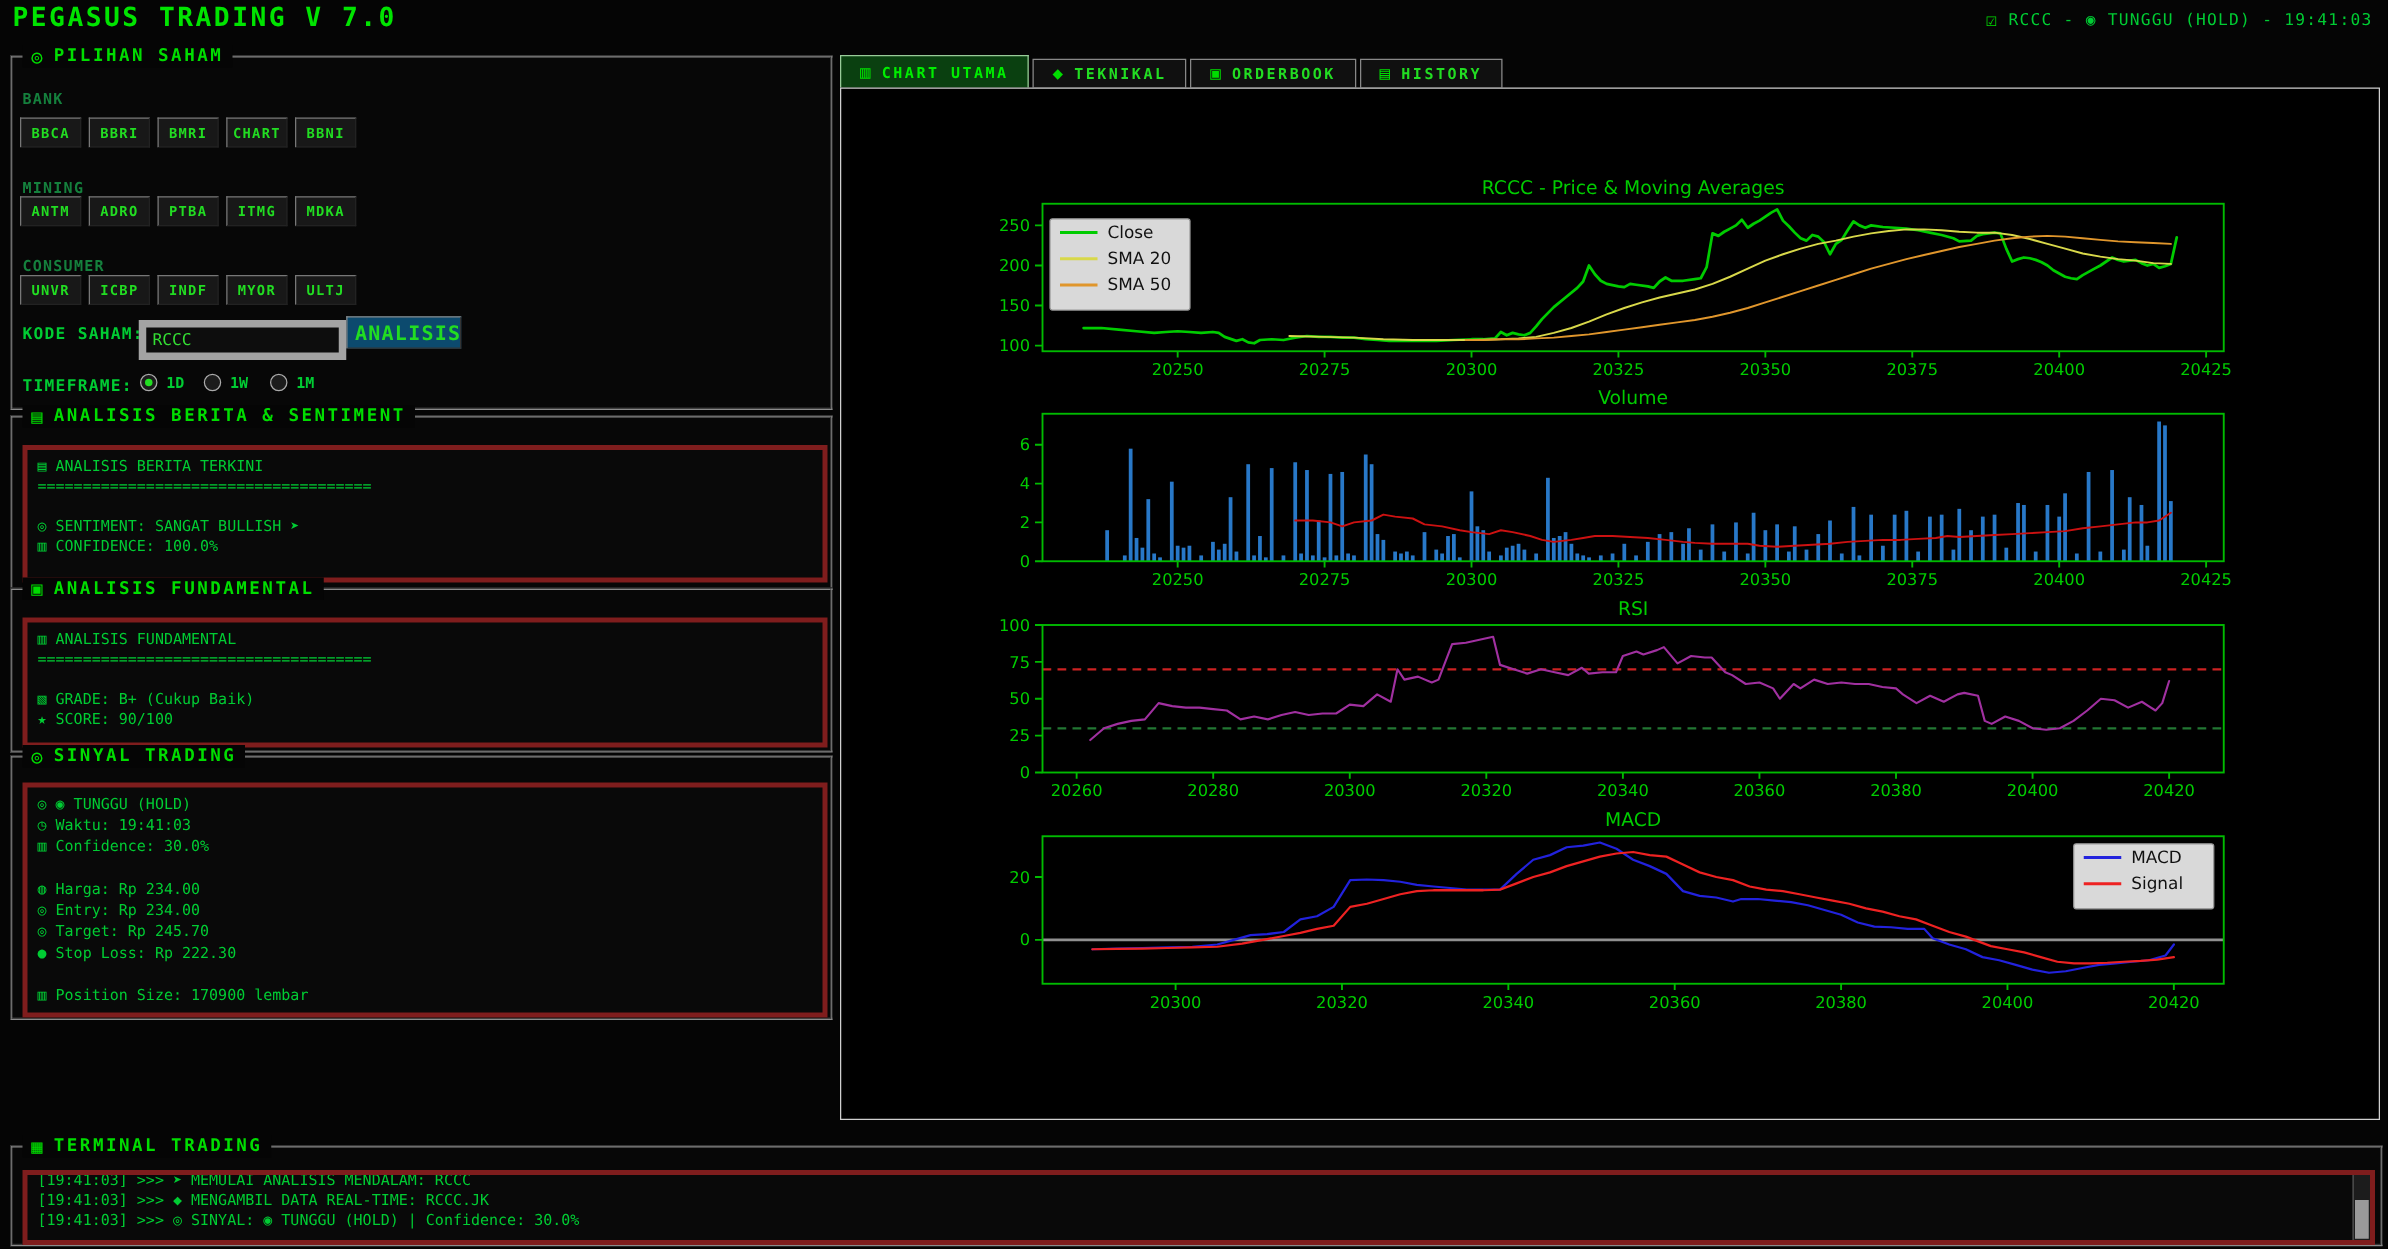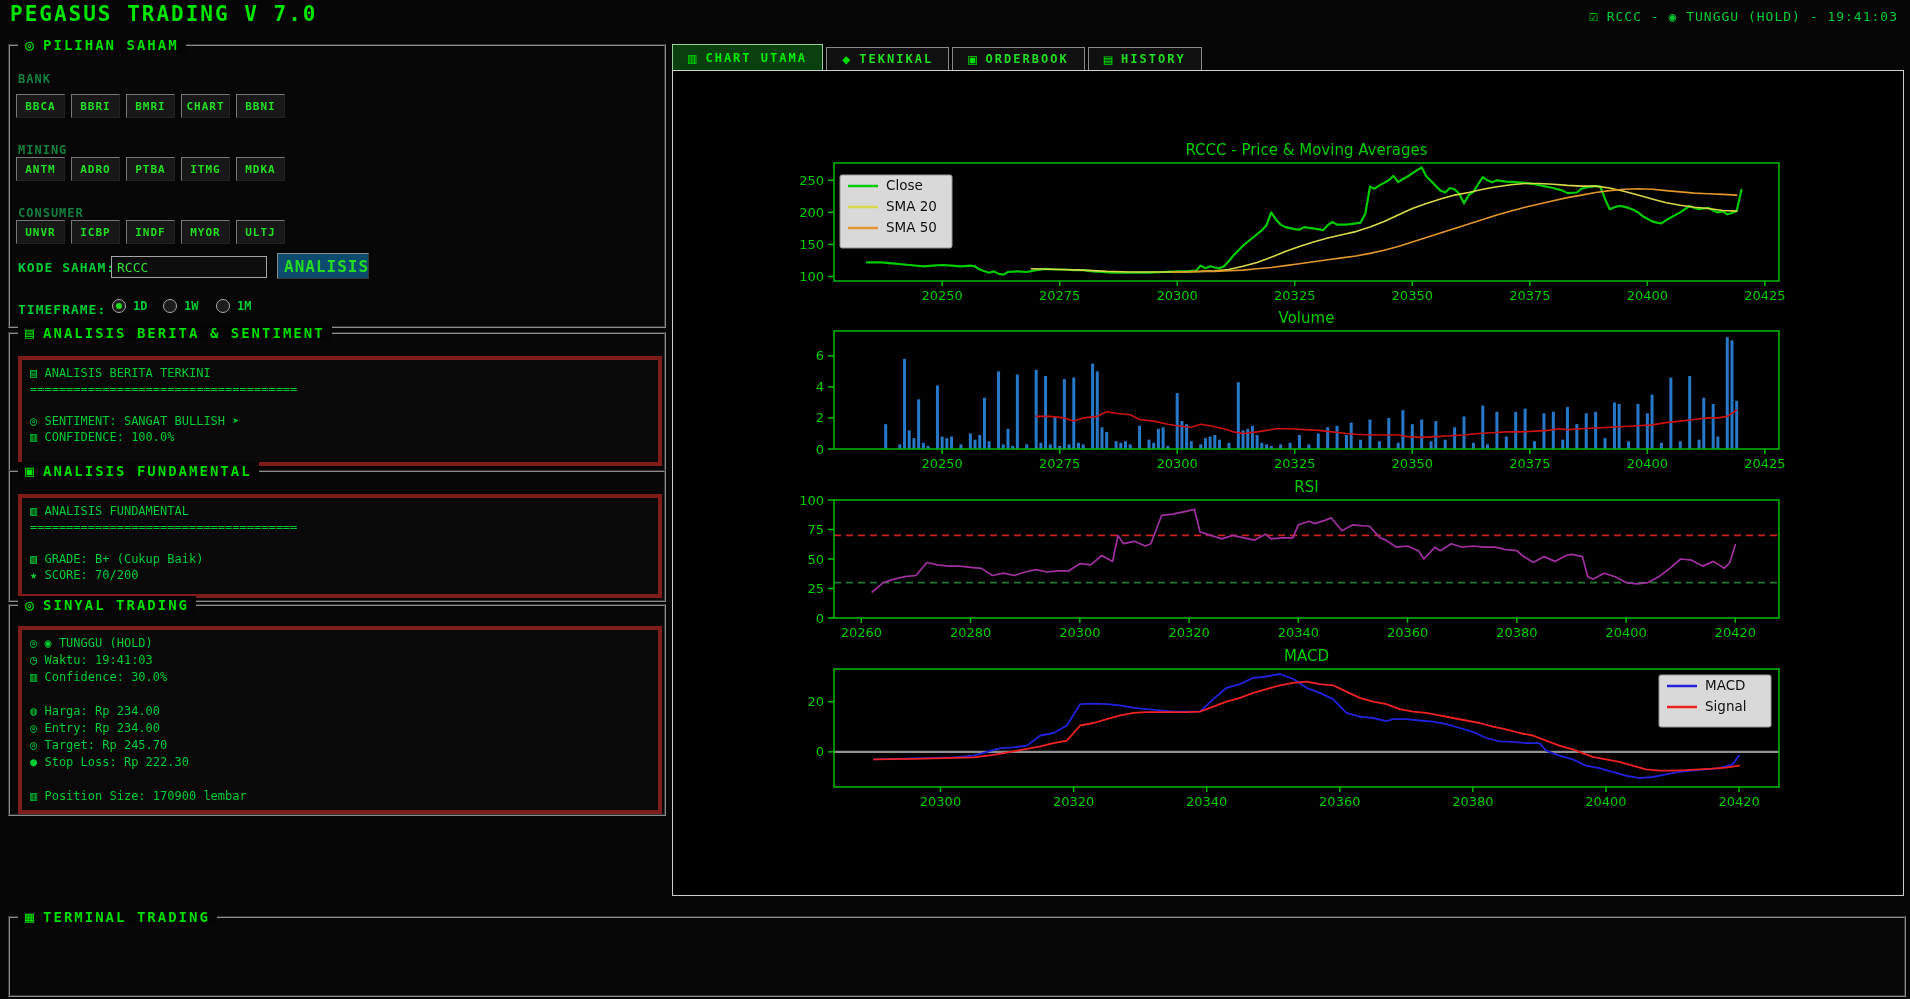--- a/index.html
+++ b/index.html
@@ -22,21 +22,21 @@
                  font-size:12px;line-height:16px;color:#00cc33;}
   
   .sector{position:absolute;left:8px;font-size:12px;font-weight:bold;color:#15803d;
           letter-spacing:1px;}
   .btn-row{position:absolute;left:6px;display:flex;gap:6px;}
   .tick-btn{width:49px;height:24px;background:#181818;border:1px outset #777;
             color:#22dd22;font-family:"DejaVu Sans Mono",monospace;font-size:11px;
             font-weight:bold;letter-spacing:1px;padding:0;}
   .lbl{position:absolute;font-size:13px;font-weight:bold;color:#00cc33;letter-spacing:1px;}
   .kode-input{position:absolute;left:101px;top:210px;width:144px;height:18px;
-              background:#0d0d0d;border:1px solid #a3a3a3;color:#33dd33;
+              background:#0d0d0d;border:6px solid #a3a3a3;color:#33dd33;
               font-family:"DejaVu Sans Mono",monospace;font-size:13px;padding:1px 5px;}
   .analisis-btn{position:absolute;left:267px;top:207px;width:92px;height:26px;
                 background:#0c4a6e;border:1px outset #888;color:#22dd22;
                 font-family:"DejaVu Sans Mono",monospace;font-size:16px;font-weight:bold;
                 letter-spacing:1px;}
   .radio-item{position:absolute;top:253px;display:flex;align-items:center;gap:7px;}
   .radio{width:12px;height:12px;border-radius:50%;border:1px solid #aaa;background:#1c1c1c;
          display:inline-block;position:relative;}
   .radio.sel::after{content:"";position:absolute;left:3px;top:3px;width:6px;height:6px;
                     border-radius:50%;background:#22dd22;}
@@ -139,21 +139,21 @@
 <div class="groupbox" id="panel-fund" style="left:8px;top:470px;width:654px;height:128px;">
   <div class="gb-title">
     <span class="icon">▣</span>
     <span>ANALISIS FUNDAMENTAL</span>
   </div>
   <div class="inner-box" style="left:8px;top:22px;width:636px;height:96px;">
     <pre>▥ ANALISIS FUNDAMENTAL
 =====================================
 
 ▧ GRADE: B+ (Cukup Baik)
-★ SCORE: 70/200</pre>
+★ SCORE: 90/100</pre>
   </div>
 </div>
 
 <div class="groupbox" id="panel-sinyal" style="left:8px;top:604px;width:654px;height:208px;">
   <div class="gb-title">
     <span class="icon">◎</span>
     <span>SINYAL TRADING</span>
   </div>
   <div class="inner-box" style="left:8px;top:20px;width:636px;height:180px;">
     <pre style="line-height:17px;">◎ ◉ TUNGGU (HOLD)
@@ -445,13 +445,21 @@
         <text x="1031" y="66" fill="#111" font-family="DejaVu Sans, sans-serif" font-size="13.5">Signal</text>
       </svg>
     </div>
 </div>
 
 <div class="groupbox" id="terminal-box" style="left:8px;top:916px;width:1894px;height:77px;">
   <div class="gb-title">
     <span class="icon">▦</span>
     <span>TERMINAL TRADING</span>
   </div>
+  <div class="inner-box">
+    <pre>[19:41:03] &gt;&gt;&gt; ➤ MEMULAI ANALISIS MENDALAM: RCCC
+[19:41:03] &gt;&gt;&gt; ◆ MENGAMBIL DATA REAL-TIME: RCCC.JK
+[19:41:03] &gt;&gt;&gt; ◎ SINYAL: ◉ TUNGGU (HOLD) | Confidence: 30.0%</pre>
+    <div id="term-scroll">
+      <div id="term-thumb"></div>
+    </div>
+  </div>
 </div>
 
 </body></html>

